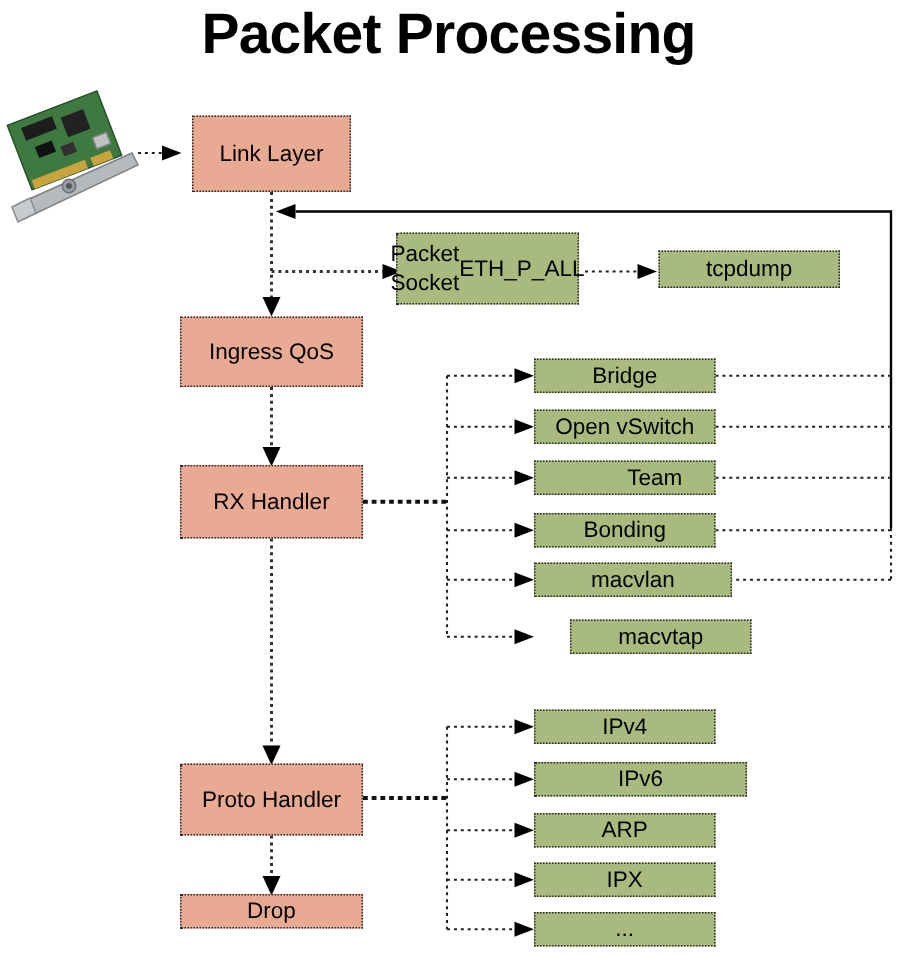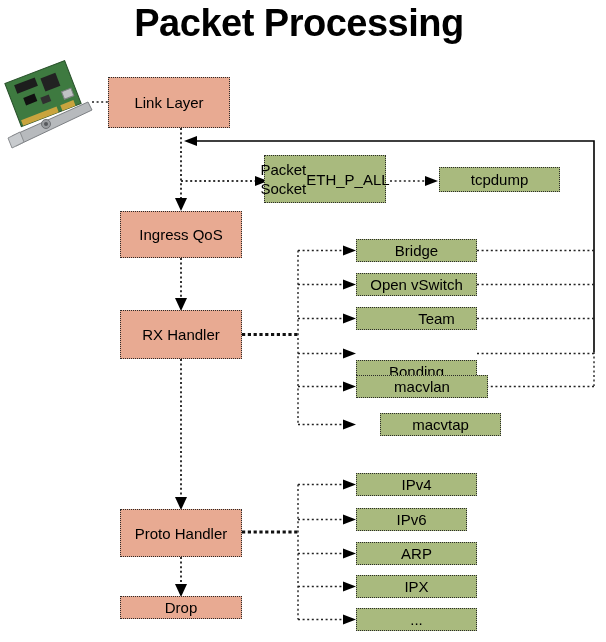--- a/index.html
+++ b/index.html
@@ -144,38 +144,38 @@
       <path class="dotThin" d="M 298 619.5 H 343"></path>
         <polygon class="head" points="343,614.5 343,624.5 356,619.5"></polygon>
     </g>
 
     <g>
       <path class="dotMain" d="M 181 557 V 584"></path>
       <polygon class="head" points="175,584 187,584 181,597"></polygon>
     </g>
   </svg>
 
-  <div class="box stage" style="left:108px;top:77px;width:122px;height:51px;">Link Layer</div>
+  <div class="box stage" style="left:128px;top:77px;width:106px;height:51px;">Link Layer</div>
   <div class="box stage" style="left:120px;top:211px;width:122px;height:47px;">Ingress QoS</div>
   <div class="box stage" style="left:120px;top:310px;width:122px;height:49px;">RX Handler</div>
   <div class="box stage" style="left:120px;top:509px;width:122px;height:48px;">Proto Handler</div>
   <div class="box stage" style="left:120px;top:596px;width:122px;height:23px;">Drop</div>
 
   <div class="box target" style="left:264px;top:155px;width:122px;height:48px;flex-direction:row;">
     <span>Packet Socket</span>
     <span>ETH_P_ALL</span>
   </div>
   <div class="box target" style="left:439px;top:167px;width:121px;height:25px;">tcpdump</div>
 
   <div class="box target" style="left:356px;top:239px;width:121px;height:23px;">Bridge</div>
   <div class="box target" style="left:356px;top:273px;width:121px;height:23px;">Open vSwitch</div>
   <div class="box target" style="left:356px;top:307px;width:121px;height:23px;padding-left:40px;">Team</div>
-  <div class="box target" style="left:356px;top:360px;width:121px;height:23px;">Bonding</div>
+  <div class="box target" style="left:356px;top:342px;width:121px;height:23px;">Bonding</div>
   <div class="box target" style="left:356px;top:375px;width:132px;height:23px;">macvlan</div>
   <div class="box target" style="left:356px;top:413px;width:121px;height:23px;margin-left:24px;">macvtap</div>
 
   <div class="box target" style="left:356px;top:473px;width:121px;height:23px;">IPv4</div>
-  <div class="box target" style="left:356px;top:508px;width:111px;height:23px;">IPv6</div>
+  <div class="box target" style="left:356px;top:508px;width:142px;height:23px;">IPv6</div>
   <div class="box target" style="left:356px;top:542px;width:121px;height:23px;">ARP</div>
   <div class="box target" style="left:356px;top:575px;width:121px;height:23px;">IPX</div>
   <div class="box target" style="left:356px;top:608px;width:121px;height:23px;">...</div>
 
 </div>
 
 </body></html>

